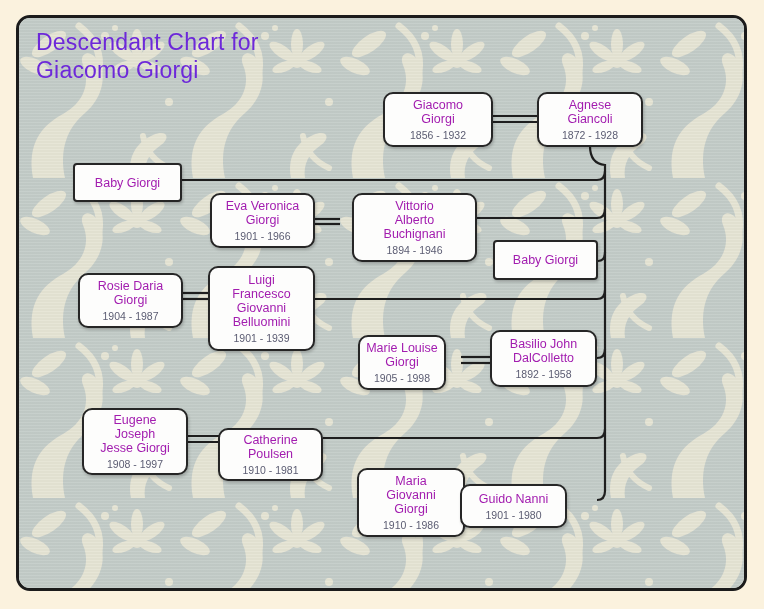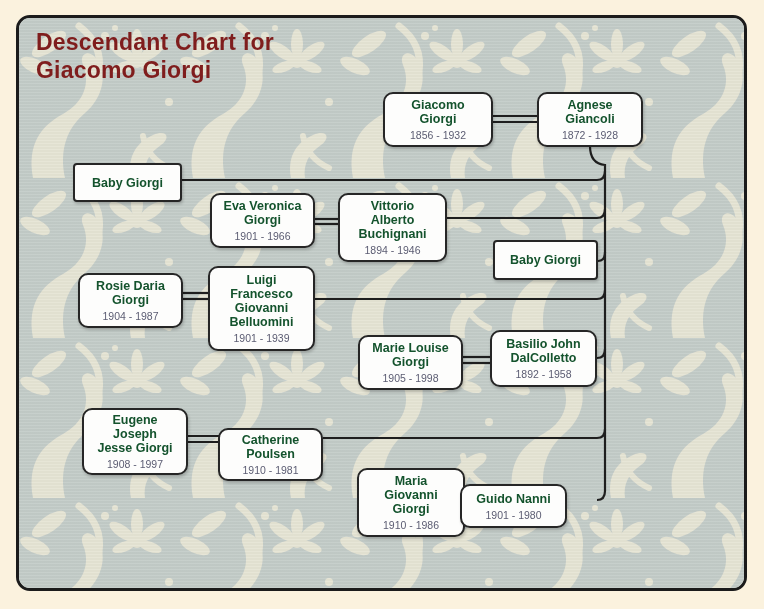--- a/index.html
+++ b/index.html
@@ -17,36 +17,36 @@
     overflow:hidden;
   }
   .pattern-layer{position:absolute;left:0;top:0;width:100%;height:100%;}
   .texture{
     position:absolute;inset:0;
     background:repeating-linear-gradient(0deg,rgba(255,255,255,.05) 0 1px,rgba(0,0,0,.025) 1px 3px);
     pointer-events:none;
   }
   .chart-title{
     position:absolute;left:36px;top:28px;
-    font-size:23px;font-weight:bold;color:#7f1d1d;
+    font-size:23px;font-weight:normal;color:#6d28d9;
     line-height:28px;white-space:pre-line;letter-spacing:.2px;
     z-index:3;
   }
   svg.connectors{position:absolute;left:0;top:0;z-index:1;}
   .pbox,.sbox{
     position:absolute;box-sizing:border-box;z-index:2;
     background:#fdfdfc;border:2px solid #262626;
     display:flex;flex-direction:column;align-items:center;justify-content:center;
     text-align:center;padding:2px 3px;
     box-shadow:1px 2px 3px rgba(20,20,20,.22);
   }
   .pbox{border-radius:10px;}
   .sbox{border-radius:4px;}
   .name{
-    font-size:12.5px;font-weight:bold;color:#14532d;
+    font-size:12.5px;font-weight:normal;color:#a21caf;
     line-height:14px;white-space:pre-line;
   }
   .dates{
     font-size:10.5px;color:#5b5c72;line-height:12px;margin-top:3px;
   }
 </style>
 </head>
 <body>
 
 <div class="frame">
@@ -133,21 +133,21 @@
 <div class="sbox" style="left:73px;top:163px;width:109px;height:39px;">
   <div class="name">Baby Giorgi</div>
 </div>
 
 <div class="pbox" style="left:210px;top:193px;width:105px;height:55px;">
   <div class="name">Eva Veronica
 Giorgi</div>
   <div class="dates">1901 - 1966</div>
 </div>
 
-<div class="pbox" style="left:338px;top:193px;width:109px;height:69px;">
+<div class="pbox" style="left:352px;top:193px;width:125px;height:69px;">
   <div class="name">Vittorio
 Alberto
 Buchignani</div>
   <div class="dates">1894 - 1946</div>
 </div>
 
 <div class="sbox" style="left:493px;top:240px;width:105px;height:40px;">
   <div class="name">Baby Giorgi</div>
 </div>
 
@@ -158,21 +158,21 @@
 </div>
 
 <div class="pbox" style="left:208px;top:266px;width:107px;height:85px;">
   <div class="name">Luigi
 Francesco
 Giovanni
 Belluomini</div>
   <div class="dates">1901 - 1939</div>
 </div>
 
-<div class="pbox" style="left:358px;top:335px;width:105px;height:55px;">
+<div class="pbox" style="left:358px;top:335px;width:88px;height:55px;">
   <div class="name">Marie Louise
 Giorgi</div>
   <div class="dates">1905 - 1998</div>
 </div>
 
 <div class="pbox" style="left:490px;top:330px;width:107px;height:57px;">
   <div class="name">Basilio John
 DalColletto</div>
   <div class="dates">1892 - 1958</div>
 </div>

